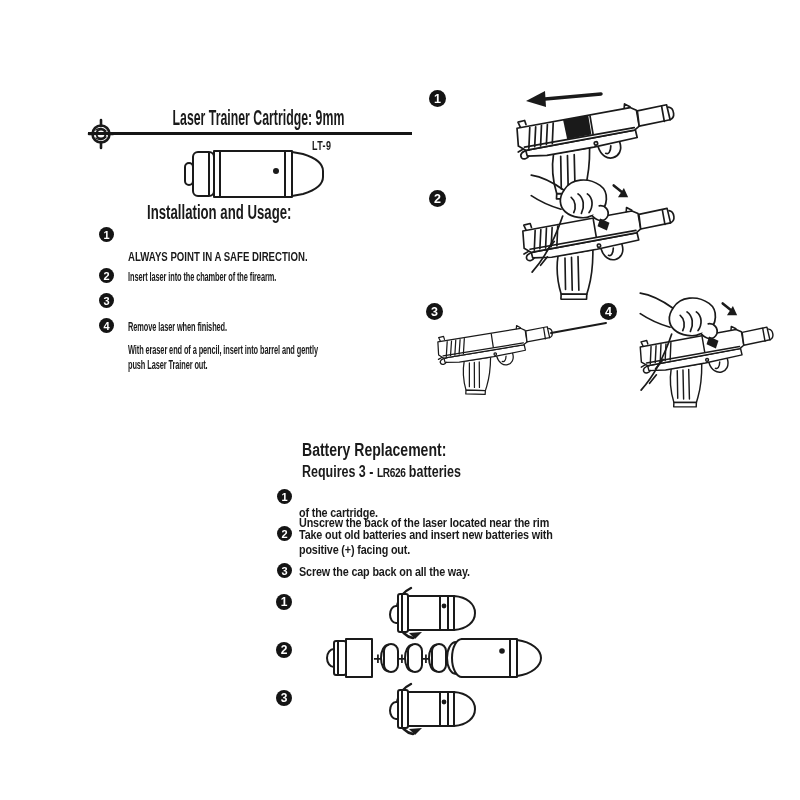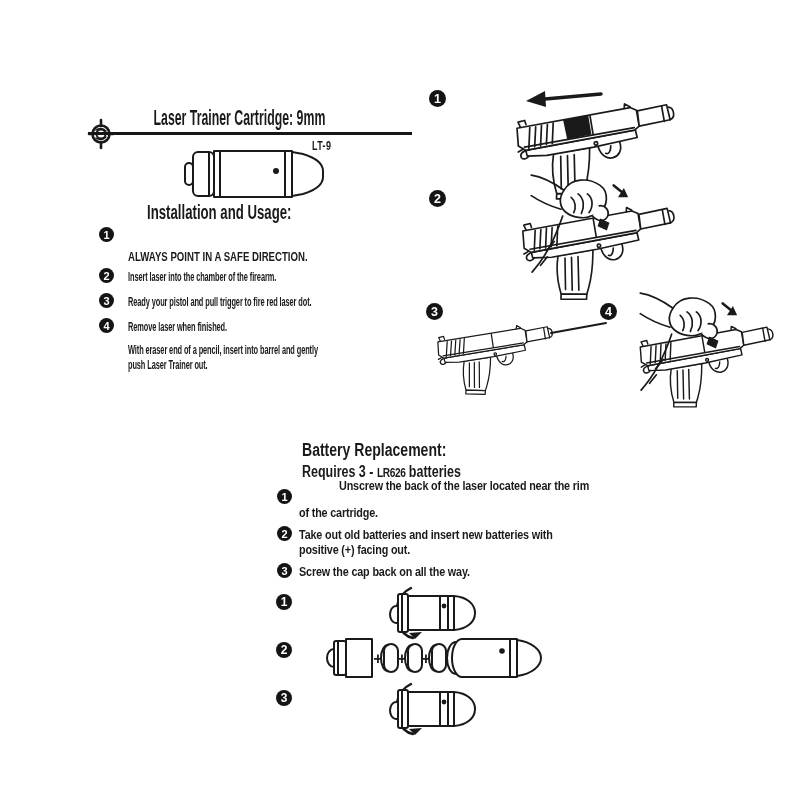--- a/index.html
+++ b/index.html
@@ -98,21 +98,21 @@
     </defs>
   </svg>
 
   <svg style="left:86px;top:118px" width="30" height="32" viewBox="0 0 30 32">
     <circle class="ln" cx="15" cy="16" r="8.5" style="stroke-width:2.6"></circle>
     <circle class="ln" cx="15" cy="16" r="4.5" style="stroke-width:2"></circle>
     <path class="ln" d="M15,2 V8 M15,24 V30 M3,16 H8 M22,16 H27" style="stroke-width:2.6"></path>
     <path class="ln" d="M10,12 C13,9.5 17,10 20,13 M10,20 C13,22.5 17,22 20,19" style="stroke-width:1.4"></path>
   </svg>
   <div class="rule" style="left:88px;top:132px;width:324px;height:3px;"></div>
-  <div class="t" style="left:86px;top:107px;width:326px;text-align:left;">
+  <div class="t" style="left:86px;top:107px;width:326px;text-align:right;">
     <span class="cx ctr h-title">Laser Trainer Cartridge: 9mm</span>
   </div>
   <div class="t" style="left:312px;top:137px;">
     <span class="cx h-model">LT-9</span>
   </div>
 
   <svg style="left:182px;top:144px" width="150" height="60" viewBox="0 0 150 60">
     <rect class="ln fw" x="3" y="19" width="8" height="22" rx="4"></rect>
     <rect class="ln fw" x="11" y="8" width="21" height="44" rx="5"></rect>
     <path class="ln" d="M27,9 V51"></path>
@@ -127,21 +127,20 @@
     <span class="cx h-inst">Installation and Usage:</span>
   </div>
 
   <div class="mk mk15" style="left:99px;top:227px;">1</div>
   <div class="t" style="left:128px;top:248px;"><span class="cx s-caps">ALWAYS POINT IN A SAFE DIRECTION.</span></div>
 
   <div class="mk mk15" style="left:99px;top:268px;">2</div>
   <div class="t" style="left:128px;top:268px;"><span class="cx s-inst">Insert laser into the chamber of the firearm.</span></div>
 
   <div class="mk mk15" style="left:99px;top:293px;">3</div>
-  <div class="t" style="left:128px;top:293px;"><span class="cx s-inst">Ready your pistol and pull trigger to fire red laser dot.</span></div>
 
   <div class="mk mk15" style="left:99px;top:318px;">4</div>
   <div class="t" style="left:128px;top:318px;"><span class="cx s-inst">Remove laser when finished.</span></div>
 
   <div class="t" style="left:128px;top:341px;"><span class="cx s-inst">With eraser end of a pencil, insert into barrel and gently</span></div>
   <div class="t" style="left:128px;top:356px;"><span class="cx s-inst">push Laser Trainer out.</span></div>
 
   <div class="mk mk17" style="left:429px;top:90px;">1</div>
   <div class="mk mk17" style="left:429px;top:190px;">2</div>
   <div class="mk mk17" style="left:426px;top:303px;">3</div>
@@ -182,21 +181,21 @@
   </svg>
 
   <div class="t" style="left:302px;top:441px;">
     <span class="cx h-batt">Battery Replacement:</span>
   </div>
   <div class="t" style="left:302px;top:464px;">
     <span class="cx h-sub"><span>Requires 3 - </span><span class="sub-code">LR626</span><span> batteries</span></span>
   </div>
 
   <div class="mk mk15" style="left:277px;top:489px;">1</div>
-  <div class="t" style="left:299px;top:477px;margin-left:40px;"><span class="cx s-batt">Unscrew the back of the laser located near the rim</span></div>
+  <div class="t" style="left:299px;top:514px;"><span class="cx s-batt">Unscrew the back of the laser located near the rim</span></div>
   <div class="t" style="left:299px;top:504px;"><span class="cx s-batt">of the cartridge.</span></div>
 
   <div class="mk mk15" style="left:277px;top:526px;">2</div>
   <div class="t" style="left:299px;top:526px;"><span class="cx s-batt">Take out old batteries and insert new batteries with</span></div>
   <div class="t" style="left:299px;top:541px;"><span class="cx s-batt">positive (+) facing out.</span></div>
 
   <div class="mk mk15" style="left:277px;top:563px;">3</div>
   <div class="t" style="left:299px;top:563px;"><span class="cx s-batt">Screw the cap back on all the way.</span></div>
 
   <div class="mk mk16" style="left:276px;top:594px;">1</div>

